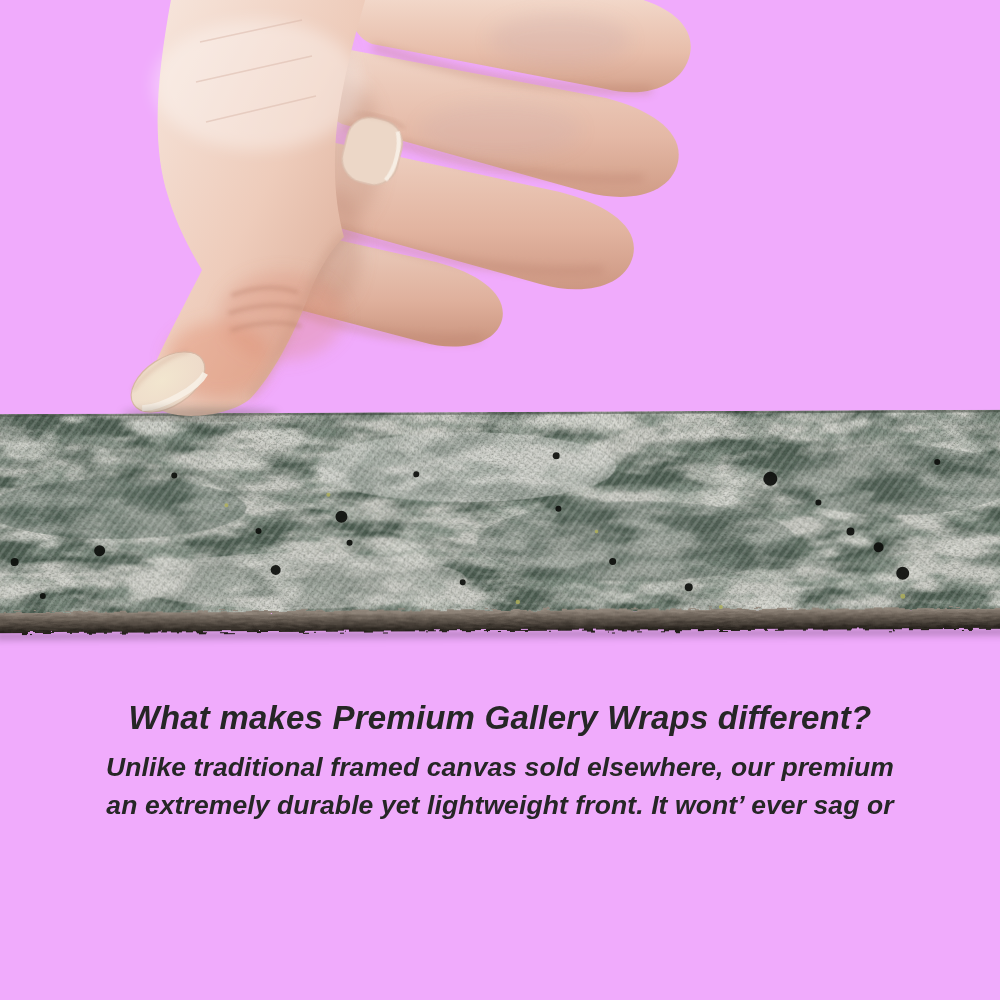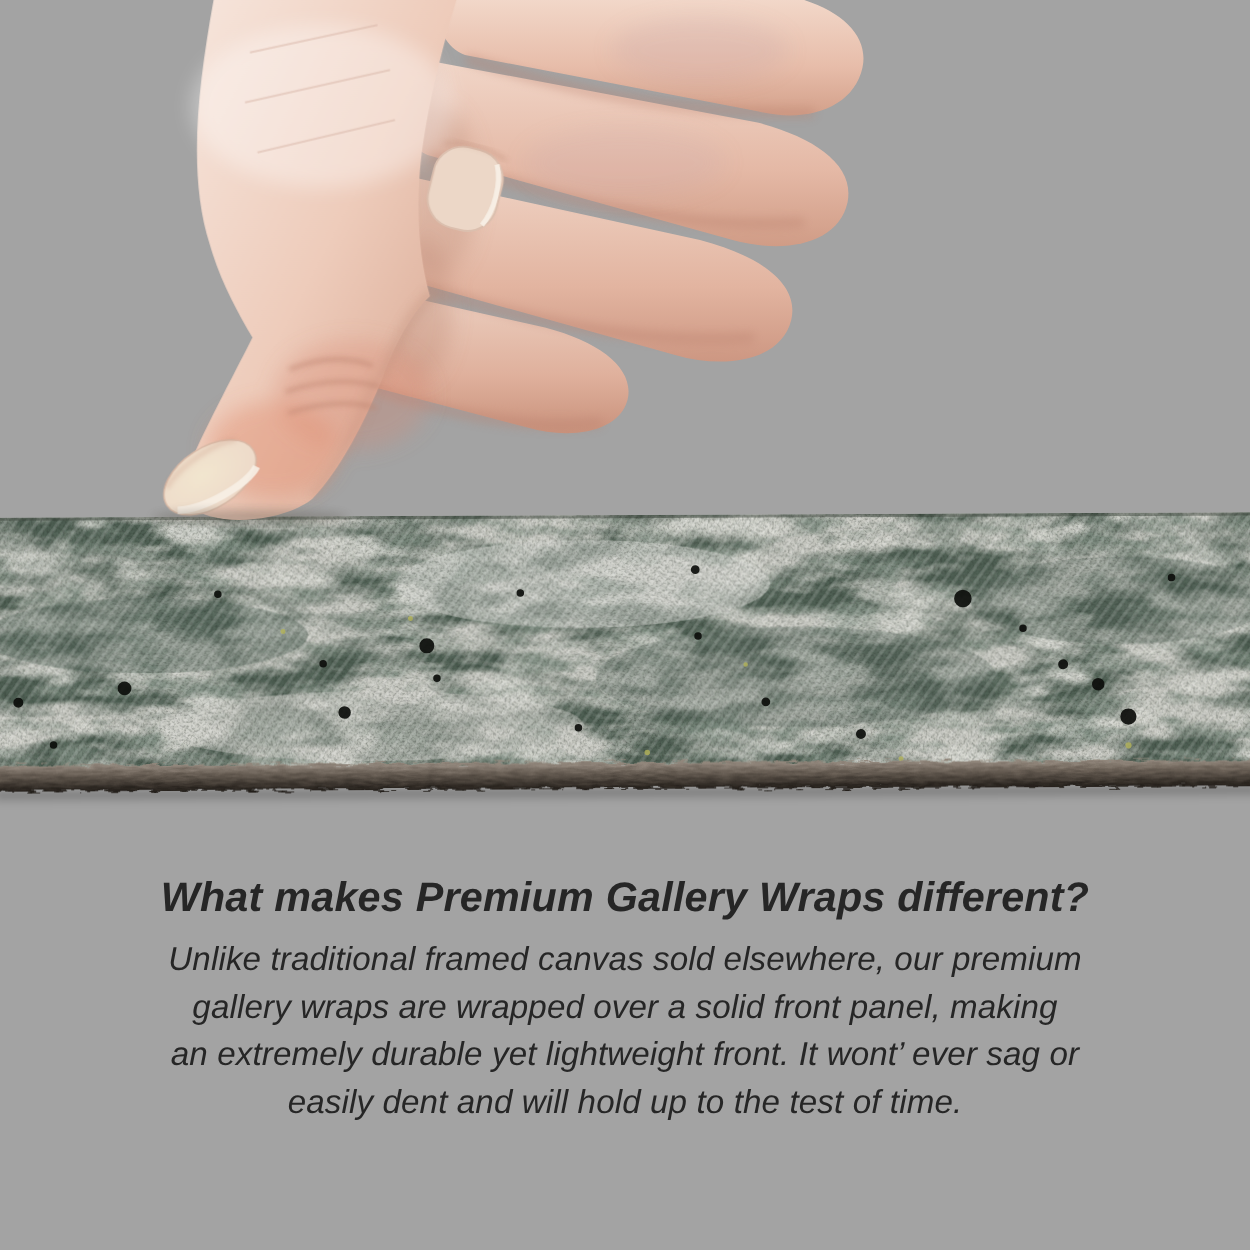--- a/index.html
+++ b/index.html
@@ -1,34 +1,34 @@
 <!DOCTYPE html>
 <html><head>
 <meta charset="utf-8">
 <style>
   html,body{margin:0;padding:0;background:#fff;}
   .stage{
-    position:relative;width:1000px;height:1000px;overflow:hidden;background:#a3a3a3;
+    position:relative;width:1000px;height:1000px;overflow:hidden;background:#f0abfc;
     font-family:"Liberation Sans",sans-serif;
   }
   .hand-wrap{position:absolute;top:0;left:0;width:1000px;height:422px;z-index:3;}
   .strip-wrap{
     position:absolute;top:412px;left:-4px;width:1008px;height:236px;z-index:2;
     transform:rotate(-0.25deg);transform-origin:50% 0;
   }
   .copy{
     position:absolute;top:696px;left:0;width:1000px;z-index:1;
     text-align:center;font-style:italic;
   }
   .copy h1{
     margin:0 0 8px 0;font-size:33px;line-height:44px;font-weight:600;
     letter-spacing:.2px;font-style:italic;
   }
   .copy .line{
-    margin:0;font-size:26.5px;line-height:38px;font-weight:400;letter-spacing:.1px;
+    margin:0;font-size:26.5px;line-height:38px;font-weight:700;letter-spacing:.1px;
   }
   svg{display:block;}
 </style>
 </head>
 <body>
 
 <div class="stage">
 
   <div class="hand-wrap" title="Hand with thumb pressing down on the canvas panel edge">
     <svg viewBox="0 0 1000 422" width="1000" height="422">
@@ -248,18 +248,16 @@
       <g filter="url(#fRough)">
         <rect x="-4" y="198" width="1016" height="21" fill="url(#gEdge)"></rect>
       </g>
       <rect x="0" y="219" width="1008" height="11" fill="url(#gShadow)" filter="url(#b3s)"></rect>
     </svg>
   </div>
 
   <section class="copy" style="color: rgb(38, 38, 38);">
     <h1>What makes Premium Gallery Wraps different?</h1>
     <p class="line">Unlike traditional framed canvas sold elsewhere, our premium</p>
-    <p class="line">gallery wraps are wrapped over a solid front panel, making</p>
     <p class="line">an extremely durable yet lightweight front. It wont’ ever sag or</p>
-    <p class="line">easily dent and will hold up to the test of time.</p>
   </section>
 
 </div>
 
 </body></html>

